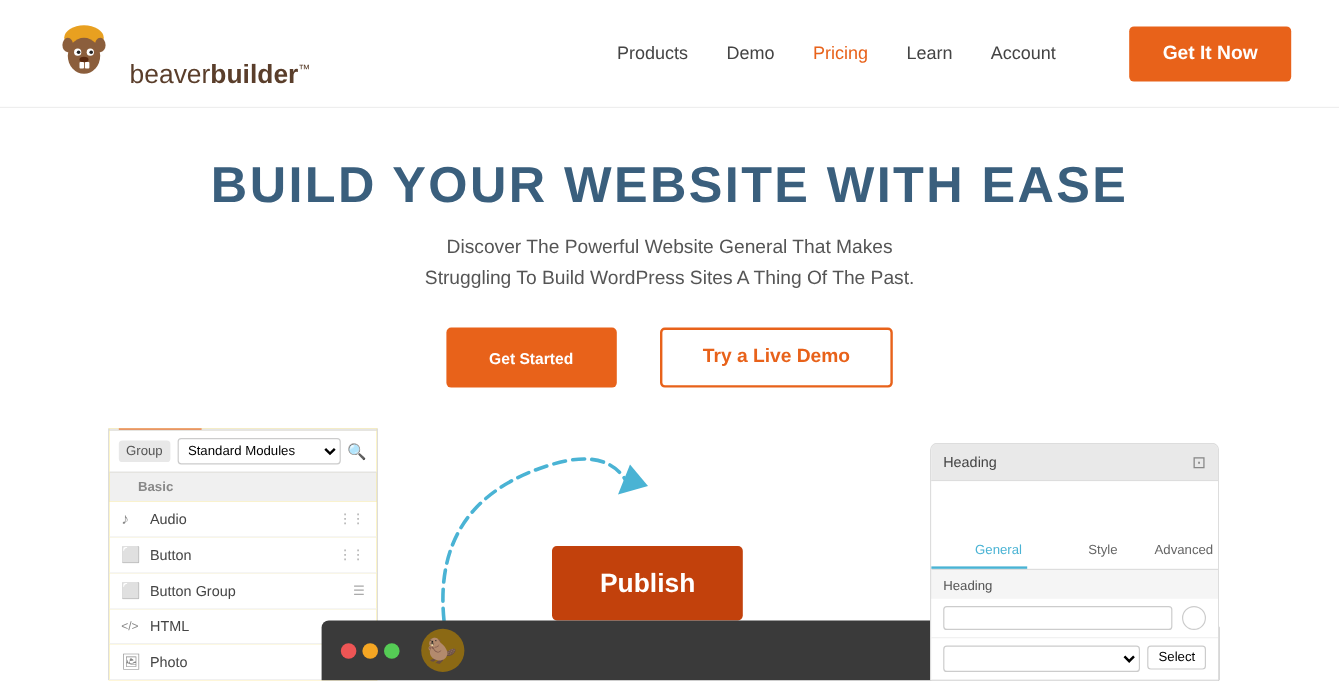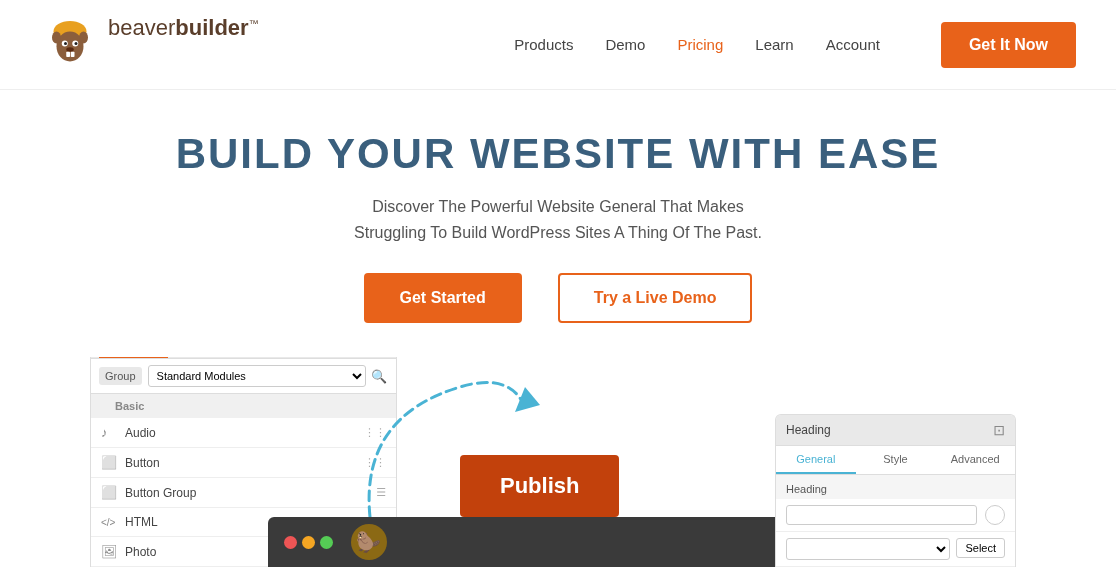--- a/index.html
+++ b/index.html
@@ -9,21 +9,21 @@
     header {
       display: flex;
       align-items: center;
       padding: 0 40px;
       height: 90px;
       background: #fff;
       border-bottom: 1px solid #eee;
     }
     .logo-area {
       display: flex;
-      align-items: flex-start;
+      align-items: flex-end;
       gap: 8px;
       margin-right: auto;
     }
     .logo-beaver {
       width: 60px;
       height: 60px;
     }
     .logo-text {
       font-size: 22px;
       font-weight: 400;
@@ -89,21 +89,21 @@
       display: flex;
       justify-content: center;
       gap: 20px;
     }
     .btn-get-started {
       background: #e8621a;
       color: #fff;
       border: none;
       border-radius: 4px;
       padding: 16px 36px;
-      font-size: 16px;
+      font-size: 13px;
       font-weight: 600;
       cursor: pointer;
     }
     .btn-live-demo {
       background: #fff;
       color: #e8621a;
       border: 2px solid #e8621a;
       border-radius: 4px;
       padding: 14px 34px;
       font-size: 16px;
@@ -120,21 +120,21 @@
       margin-top: 10px;
       height: 210px;
       overflow: hidden;
     }
 
     
     .panel-left {
       position: absolute;
       left: 90px;
       bottom: 0;
-      width: 307px;
+      width: 225px;
       background: #fde047;
       border-radius: 6px 6px 0 0;
       border: 1px solid #ddd;
       border-bottom: none;
       font-size: 12px;
       overflow: hidden;
     }
     .panel-tabs {
       display: flex;
       background: #e9e9e9;
@@ -258,26 +258,27 @@
       color: #888;
       cursor: pointer;
     }
     .panel-right-tabs {
       display: flex;
       border-bottom: 1px solid #ddd;
       background: #fff;
     }
     .panel-right-tab {
       flex: 1;
-      text-align: center;
+      text-align: right;
       padding: 7px 4px;
       font-size: 11px;
       color: #666;
       cursor: pointer;
       border-bottom: 2px solid transparent;
+      margin-top: 45px;
     }
     .panel-right-tab.active {
       color: #4ab3d4;
       border-bottom: 2px solid #4ab3d4;
     }
     .panel-right-field-label {
       padding: 8px 10px 4px;
       font-size: 11px;
       color: #555;
     }

